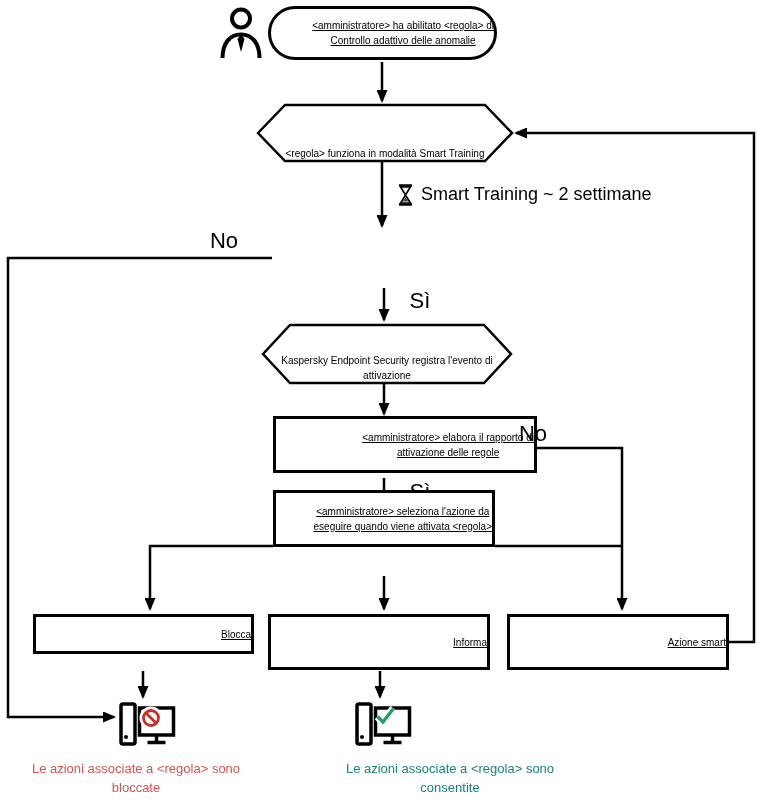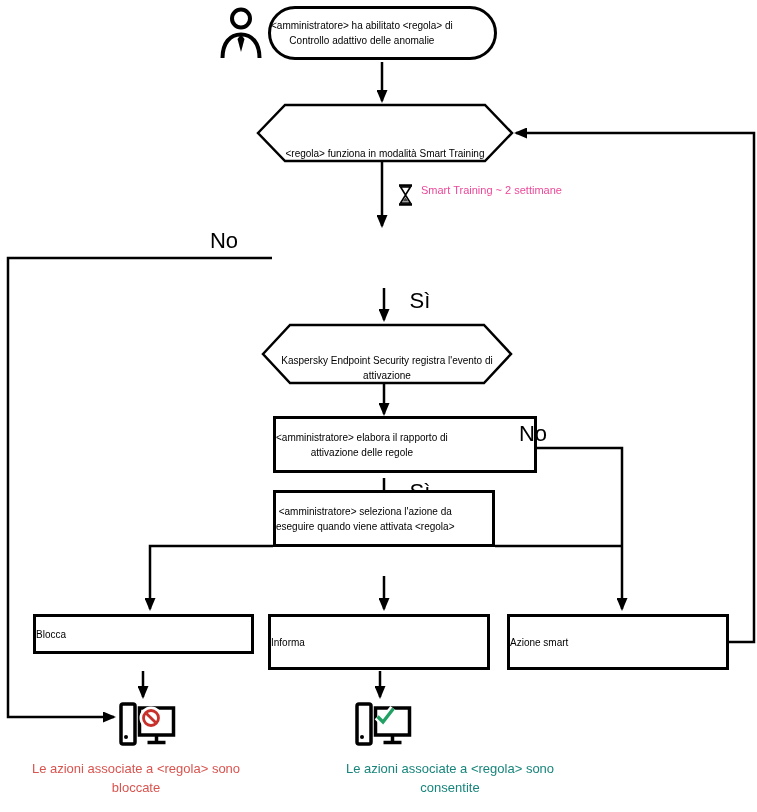--- a/index.html
+++ b/index.html
@@ -3,35 +3,35 @@
 <meta charset="utf-8">
 <style>
   html,body { margin:0; padding:0; background:#fff; }
   .canvas {
     position:relative; width:757px; height:812px; background:#fff;
     font-family:"Liberation Sans", sans-serif; color:#000; overflow:hidden;
   }
   .wires { position:absolute; left:0; top:0; }
   .node {
     position:absolute; background:#fff; border:3px solid #000;
-    display:flex; align-items:center; justify-content:flex-start; box-sizing:border-box;
+    display:flex; align-items:center; justify-content:flex-end; box-sizing:border-box;text-decoration:underline;
   }
   .stadium { border-radius:27px; }
   .overlay {
     position:absolute; display:flex; align-items:flex-end; justify-content:center;
     background:transparent; pointer-events:none;
   }
   .node-text {
     font-size:10px; line-height:1.5; text-align:center; white-space:pre; color:#000;
   }
   .edge-label {
     position:absolute; font-size:22px; color:#000; text-align:center; white-space:pre;
   }
   .duration-label {
-    position:absolute; font-size:11px; color:#ec4899; white-space:pre;
+    position:absolute; font-size:18px; color:#000000; white-space:pre;
   }
   .outcome {
     position:absolute; font-size:13px; line-height:1.45; text-align:center; white-space:pre;
   }
   .icon { position:absolute; }
 </style>
 </head>
 <body>
 
 <div class="canvas">

